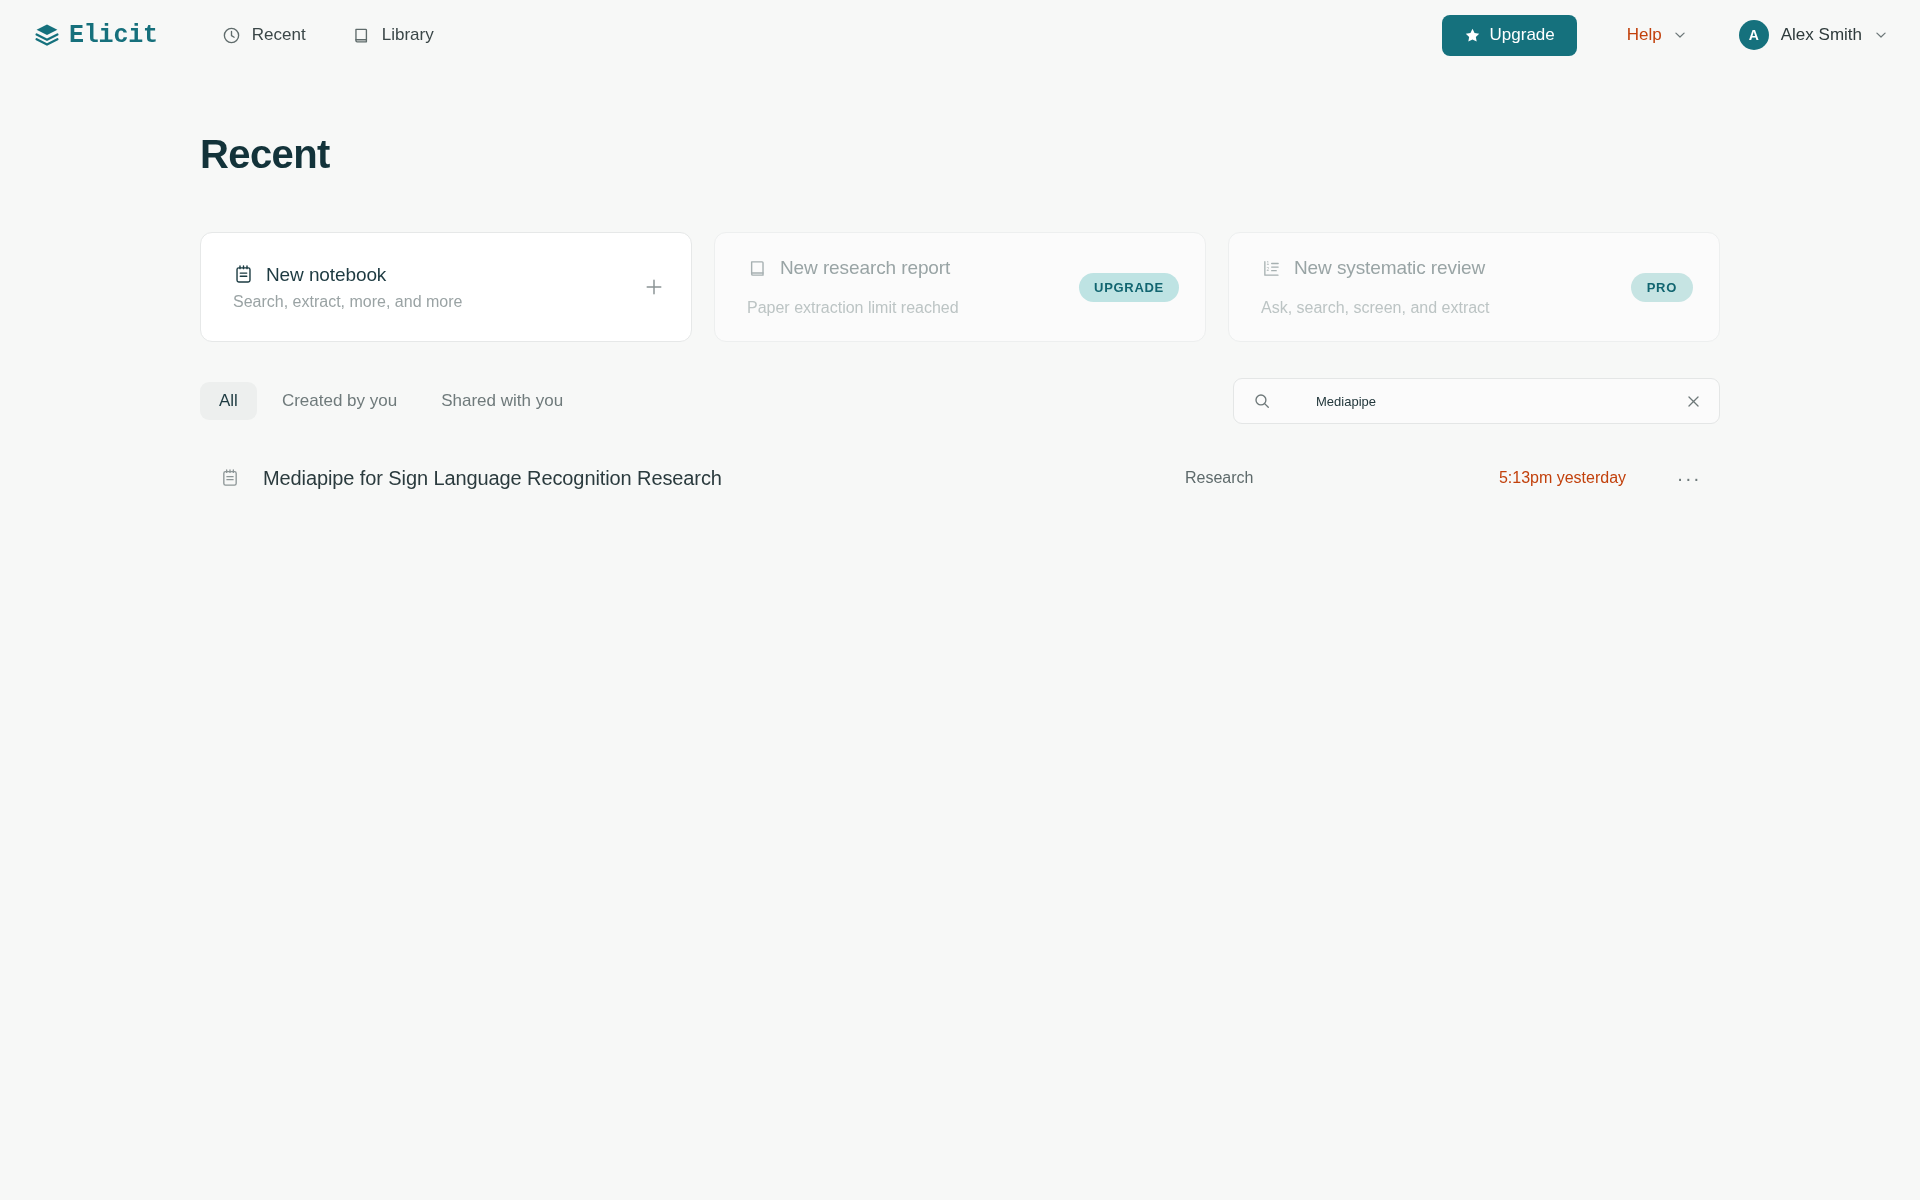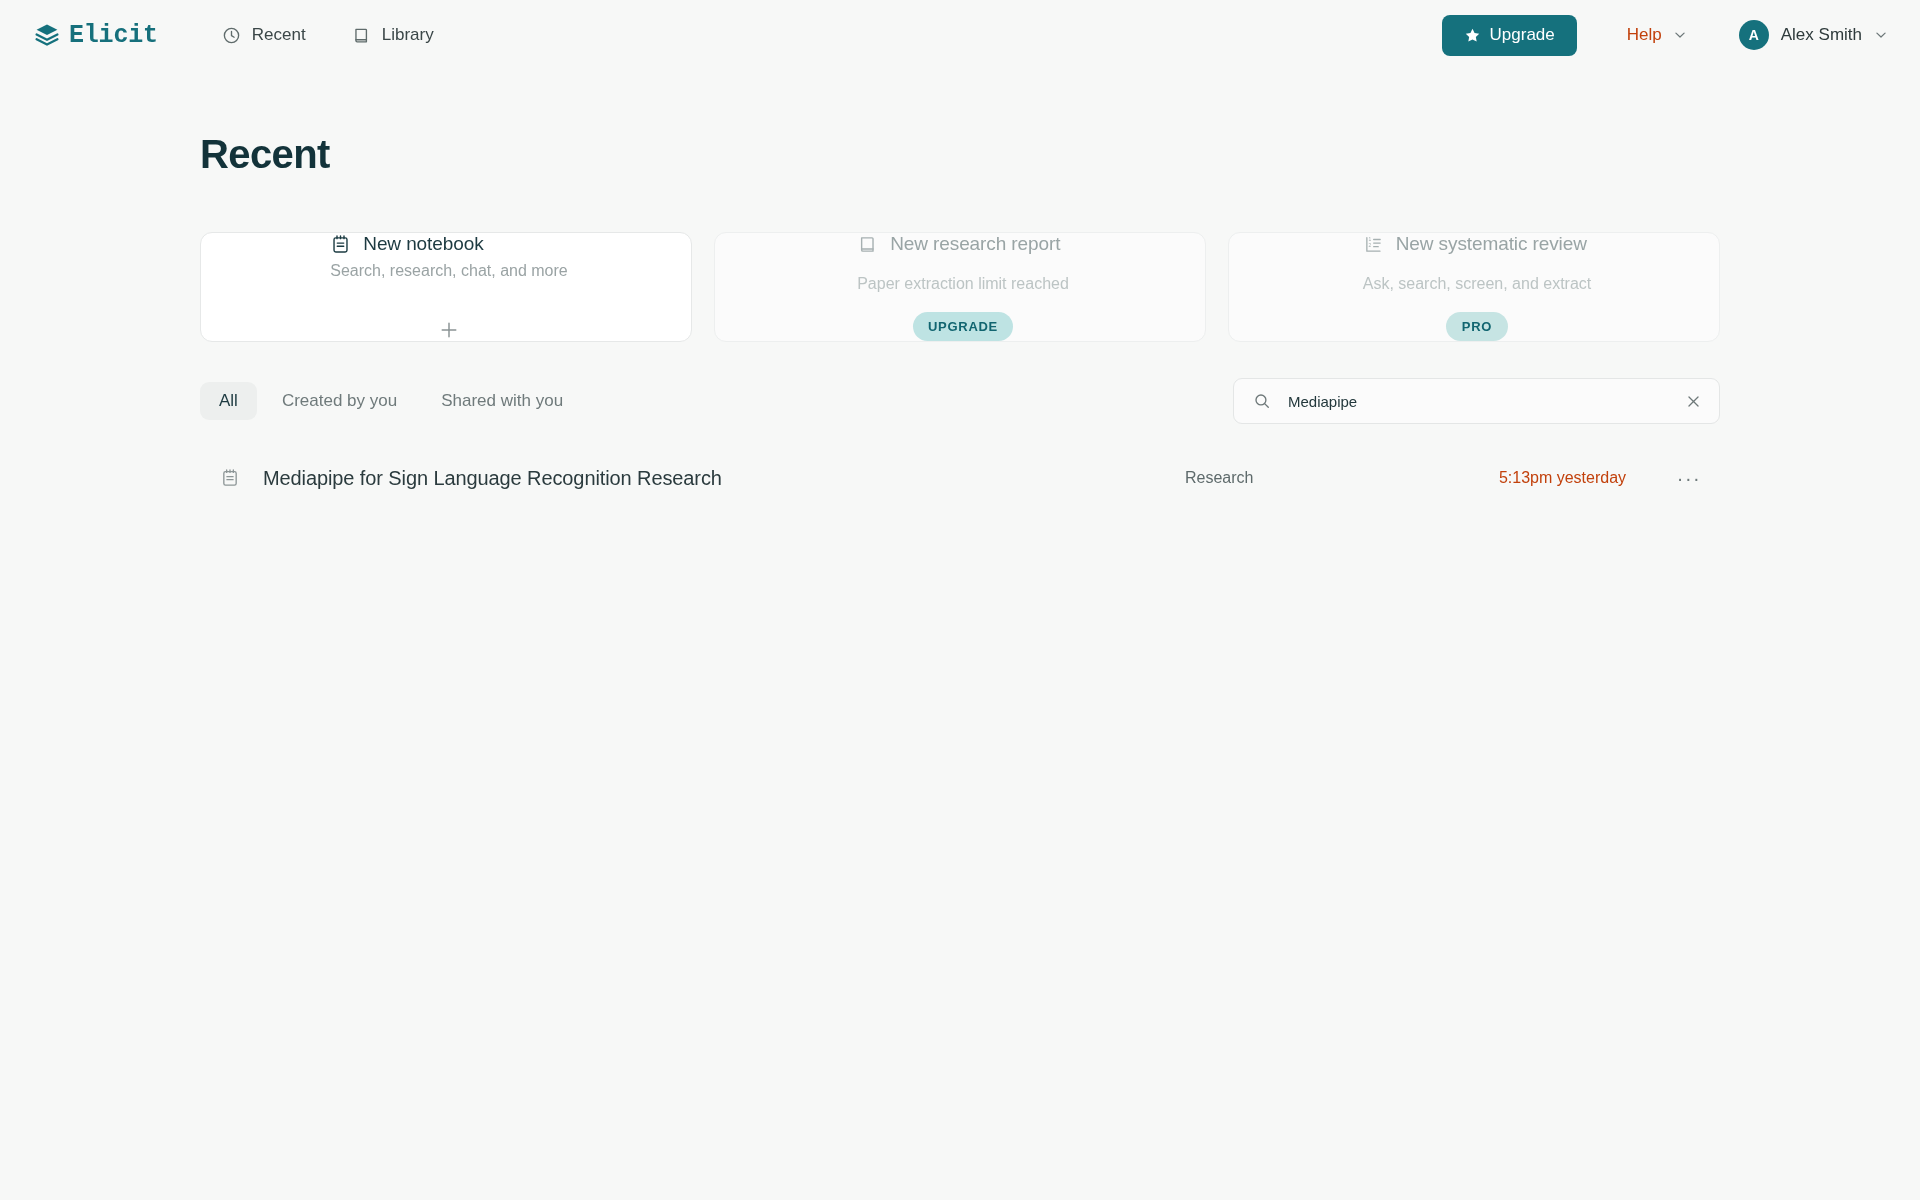--- a/index.html
+++ b/index.html
@@ -136,21 +136,20 @@
 
   .card {
     background: #FFFFFF;
     border: 1px solid #E6E8E8;
     border-radius: 12px;
     height: 110px;
     display: flex;
     align-items: center;
     padding: 0 26px 0 32px;
     cursor: pointer;
-    flex-direction: column;
   }
   .card.muted { background: #FBFBFB; border-color: #EDEFEF; }
 
   .card-body { flex: 1; min-width: 0; }
 
   .card-head {
     display: flex;
     align-items: center;
     gap: 12px;
   }
@@ -221,23 +220,24 @@
     align-items: center;
     padding: 0 17px 0 19px;
     gap: 17px;
   }
   .search-icon { width: 18px; height: 18px; display: block; color: #6E7879; flex: none; }
   .search-input {
     flex: 1;
     border: none;
     outline: none;
     background: transparent;
-    font-size: 15px;
+    font-size: 13px;
     color: #23383C;
     font-family: "Liberation Sans", sans-serif;
+    margin-left: 28px;
   }
   .clear-icon { width: 17px; height: 17px; display: block; color: #6E7879; cursor: pointer; flex: none; }
 
   
   .list { margin-top: 28px; }
 
   .list-item {
     display: flex;
     align-items: center;
     height: 52px;
@@ -357,21 +357,21 @@
         <div class="card-head">
           <span>
             <svg class="card-icon" viewBox="0 0 24 24" fill="none" stroke="currentColor" stroke-width="1.6">
               <rect x="4.6" y="4.4" width="14.8" height="16.2" rx="2" stroke-linejoin="round"></rect>
               <path d="M8 2.3v3M12 2.3v3M16 2.3v3" stroke-linecap="round"></path>
               <path d="M8.3 10.4h7.4M8.3 14h7.4" stroke-linecap="round"></path>
             </svg>
           </span>
           <span class="card-title">New notebook</span>
         </div>
-        <div class="card-sub">Search, research, chat, and more</div>
+        <div class="card-sub">Search, extract, more, and more</div>
       </div>
       <span>
         <svg class="plus-icon" viewBox="0 0 24 24" fill="none" stroke="currentColor" stroke-width="1.6">
           <path d="M12 4.6v14.8M4.6 12h14.8" stroke-linecap="round"></path>
         </svg>
       </span>
     </div>
 
     <div class="card muted">
       <div class="card-body">

